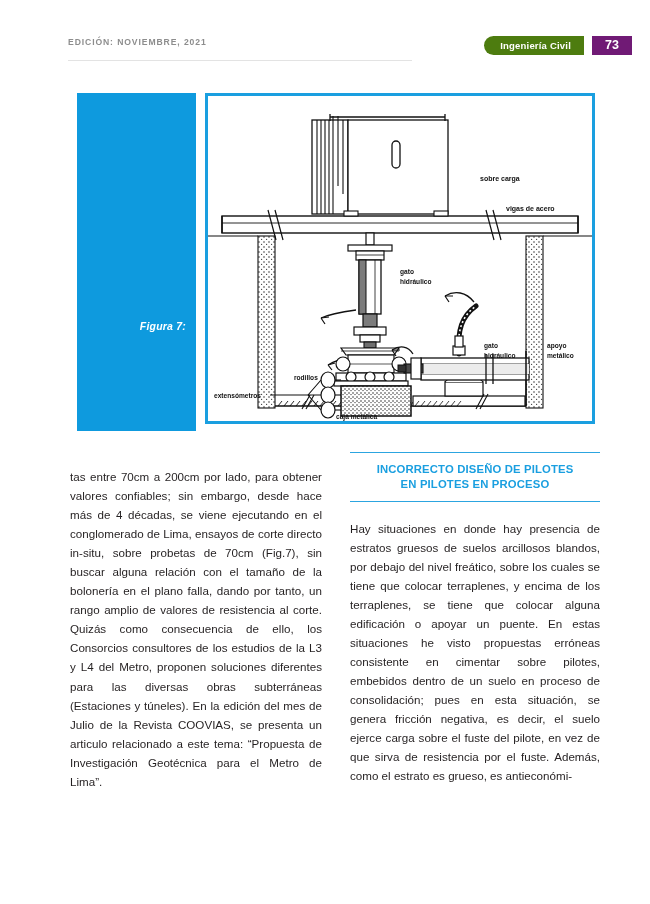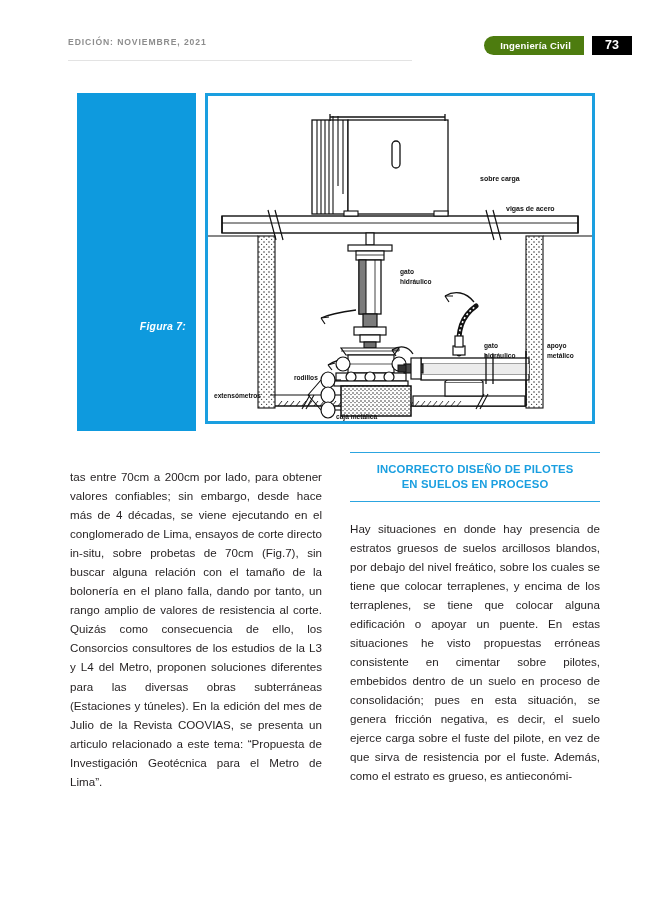--- a/index.html
+++ b/index.html
@@ -67,21 +67,21 @@
     display: inline-block;
     white-space: nowrap;
   }
 
   .header-pagenum {
     position: absolute;
     right: 18px;
     top: 36px;
     width: 40px;
     height: 19px;
-    background: #000000;
+    background: #701a75;
     color: #ffffff;
     font-size: 12.5px;
     font-weight: 700;
     line-height: 19px;
     text-align: center;
   }
 
   
   .figure-block {
     position: absolute;
@@ -435,18 +435,18 @@
     </div>
   </div>
 
   <div class="col-left">
     <p class="body-text">tas entre 70cm a 200cm por lado, para obtener valores confiables; sin embargo, desde hace más de 4 décadas, se viene ejecutando en el conglomerado de Lima, ensayos de corte directo in-situ, sobre probetas de 70cm (Fig.7), sin buscar alguna relación con el tamaño de la bolonería en el plano falla, dando por tanto, un rango amplio de valores de resistencia al corte. Quizás como consecuencia de ello, los Consorcios consultores de los estudios de la L3 y L4 del Metro, proponen soluciones diferentes para las diversas obras subterráneas (Estaciones y túneles). En la edición del mes de Julio de la Revista COOVIAS, se presenta un articulo relacionado a este tema: “Propuesta de Investigación Geotécnica para el Metro de Lima”.</p>
   </div>
 
   <div class="col-right">
     <div class="section-head">
       <span>INCORRECTO DISEÑO DE PILOTES</span>
-      <span>EN SUELOS EN PROCESO</span>
+      <span>EN PILOTES EN PROCESO</span>
     </div>
     <p class="body-text">Hay situaciones en donde hay presencia de estratos gruesos de suelos arcillosos blandos, por debajo del nivel freático, sobre los cuales se tiene que colocar terraplenes, y encima de los terraplenes, se tiene que colocar alguna edificación o apoyar un puente. En estas situaciones he visto propuestas erróneas consistente en cimentar sobre pilotes, embebidos dentro de un suelo en proceso de consolidación; pues en esta situación, se genera fricción negativa, es decir, el suelo ejerce carga sobre el fuste del pilote, en vez de que sirva de resistencia por el fuste. Además, como el estrato es grueso, es antieconómi-</p>
   </div>
 
 </div>
 
 </body></html>

